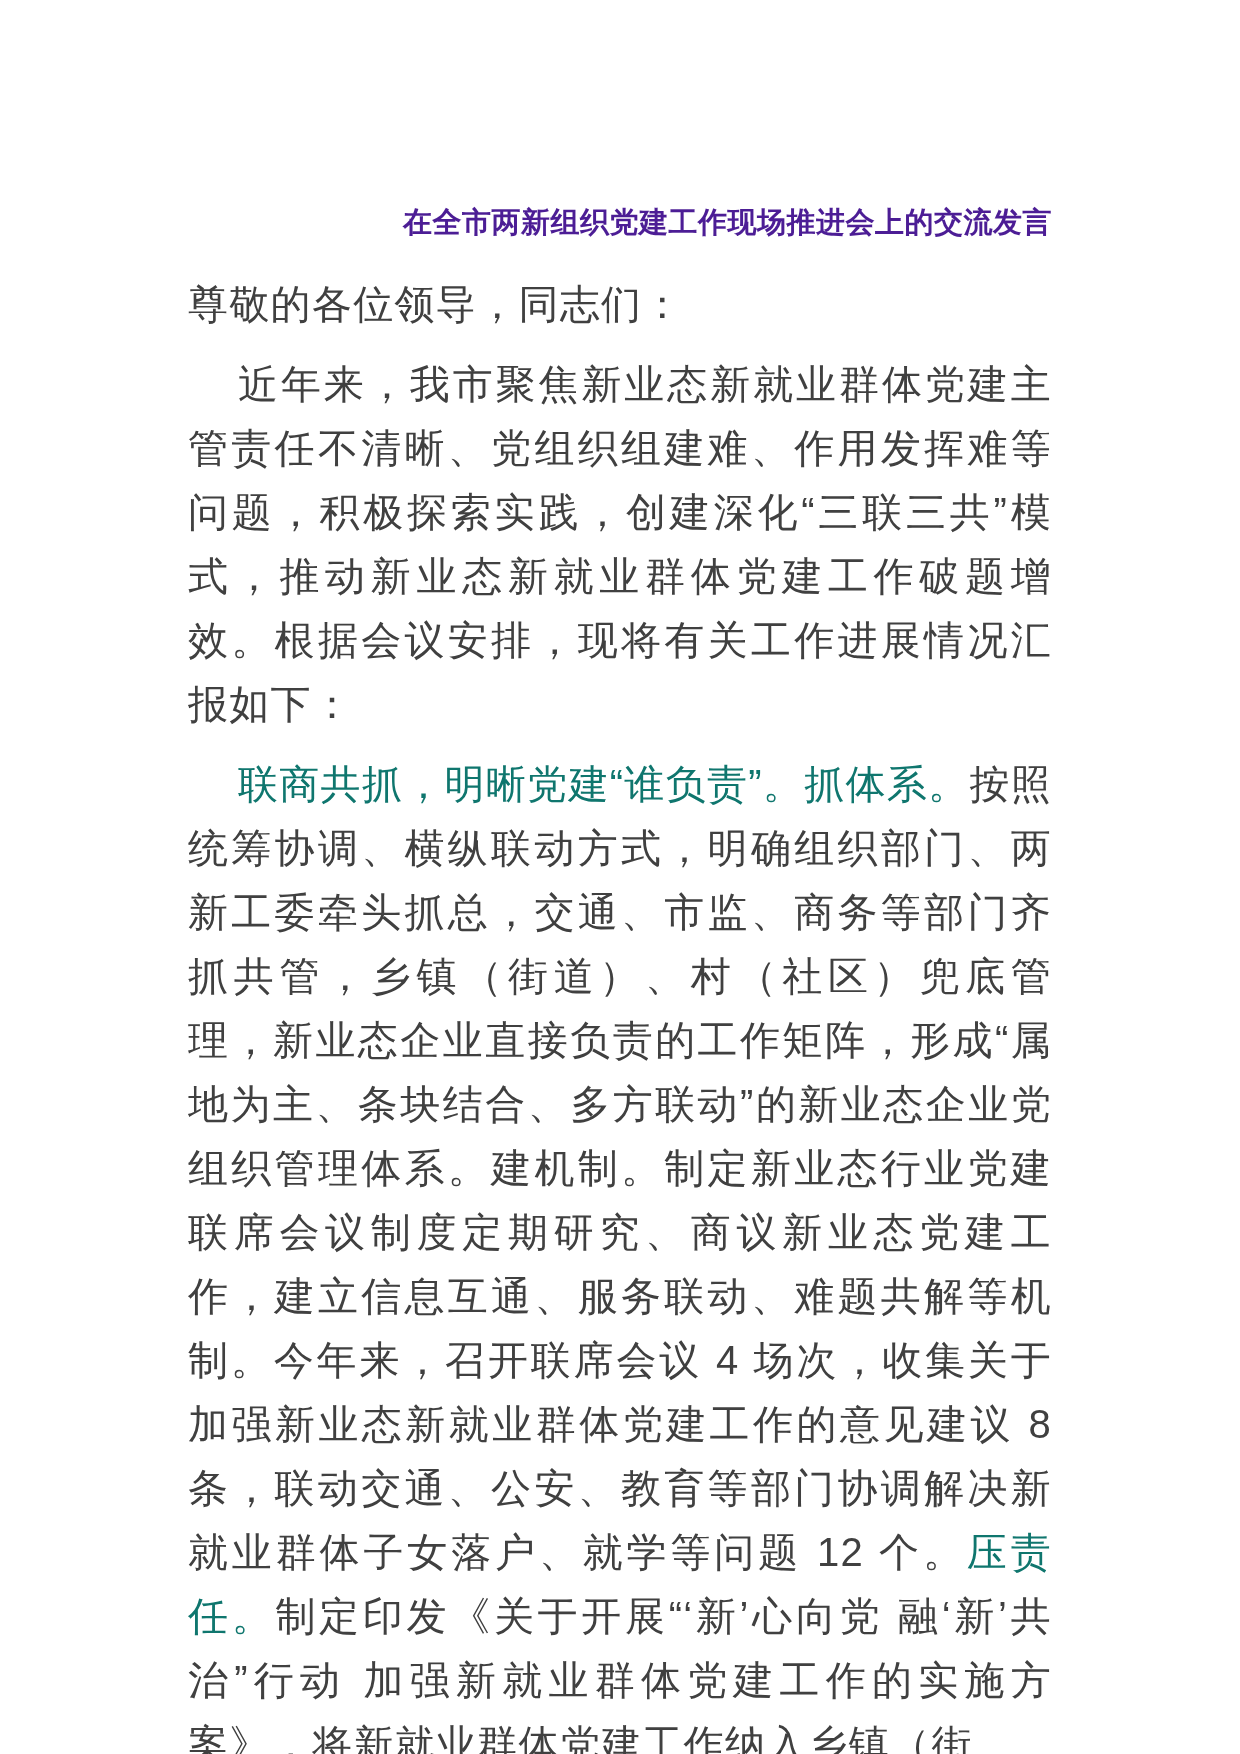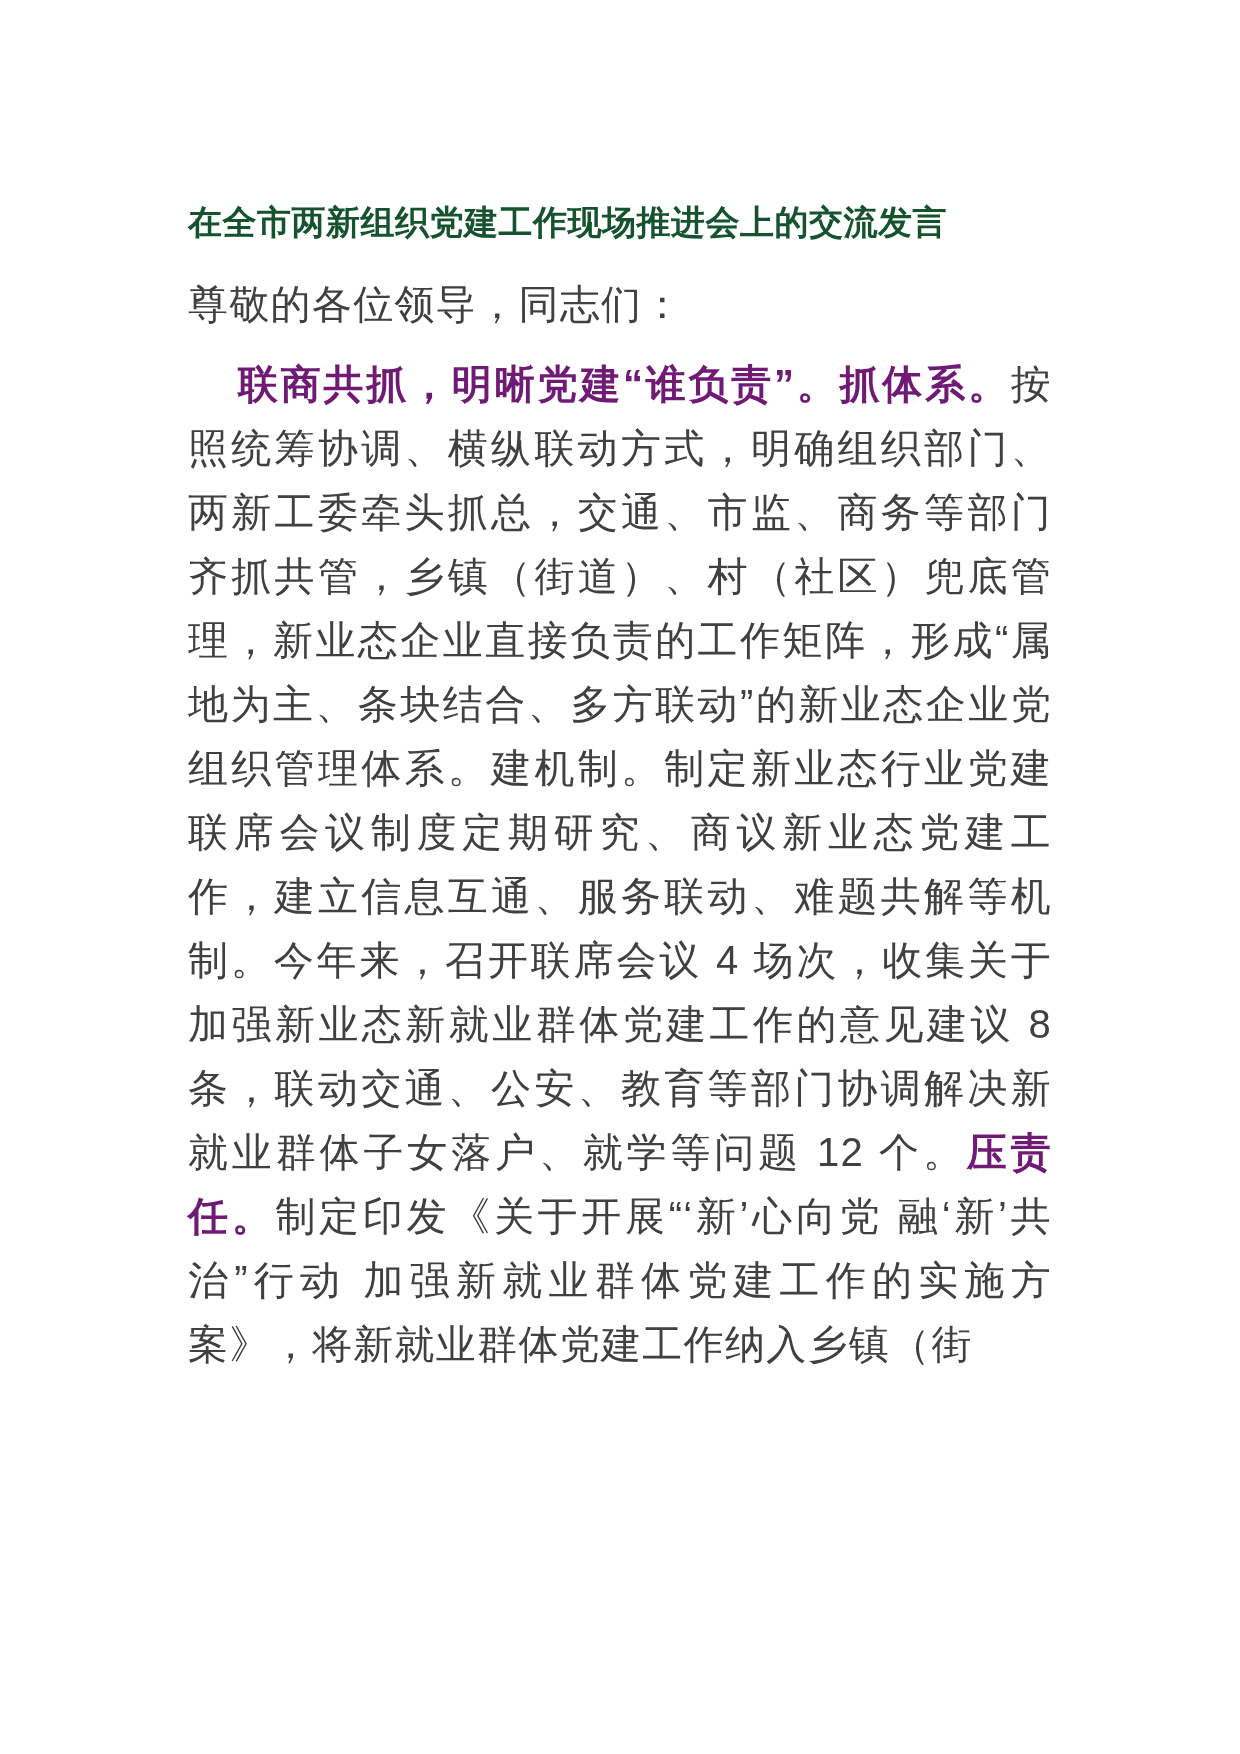--- a/index.html
+++ b/index.html
@@ -13,51 +13,52 @@
     height: 1754px;
     margin: 0 auto;
     background: #ffffff;
     box-sizing: border-box;
     padding: 186px 188px 0 188px;
     overflow: hidden;
     font-family: "Liberation Sans", sans-serif;
     color: #404040;
   }
   .title {
-    font-size: 34px;
+    font-size: 29px;
     font-weight: bold;
-    text-align: left;
+    text-align: right;
     line-height: 72px;
     margin: 0 0 14px 0;
     letter-spacing: 0.5px;
-    color: #14532d;
+    color: #4c1d95;
   }
   .para {
     font-size: 40px;
     line-height: 64px;
     margin: 0 0 16px 0;
     text-align: justify;
     text-justify: inter-ideograph;
     letter-spacing: 1.3px;
     word-break: normal;
     line-break: strict;
   }
   .para.indent {
     text-indent: 50px;
   }
   .run {
     font-weight: normal;
   }
   .run.bold {
-    font-weight: bold;
-    color: #701a75;
+    font-weight: normal;
+    color: #0f766e;
   }
 </style>
 </head>
 <body>
 
 <div class="page">
   <h1 class="title">在全市两新组织党建工作现场推进会上的交流发言</h1>
   <p class="para">尊敬的各位领导，同志们：</p>
   <div>
+      <p class="para indent"><span class="run">近年来，我市聚焦新业态新就业群体党建主管责任不清晰、党组织组建难、作用发挥难等问题，积极探索实践，创建深化“三联三共”模式，推动新业态新就业群体党建工作破题增效。根据会议安排，现将有关工作进展情况汇报如下：</span></p>
       <p class="para indent"><span class="run bold">联商共抓，明晰党建“谁负责”。抓体系。</span><span class="run">按照统筹协调、横纵联动方式，明确组织部门、两新工委牵头抓总，交通、市监、商务等部门齐抓共管，乡镇（街道）、村（社区）兜底管理，新业态企业直接负责的工作矩阵，形成“属地为主、条块结合、多方联动”的新业态企业党组织管理体系。建机制。制定新业态行业党建联席会议制度定期研究、商议新业态党建工作，建立信息互通、服务联动、难题共解等机制。今年来，召开联席会议 4 场次，收集关于加强新业态新就业群体党建工作的意见建议 8 条，联动交通、公安、教育等部门协调解决新就业群体子女落户、就学等问题 12 个。</span><span class="run bold">压责任。</span><span class="run">制定印发《关于开展“‘新’心向党 融‘新’共治”行动 加强新就业群体党建工作的实施方案》，将新就业群体党建工作纳入乡镇（街</span></p>
     </div>
 </div>
 
 </body></html>

